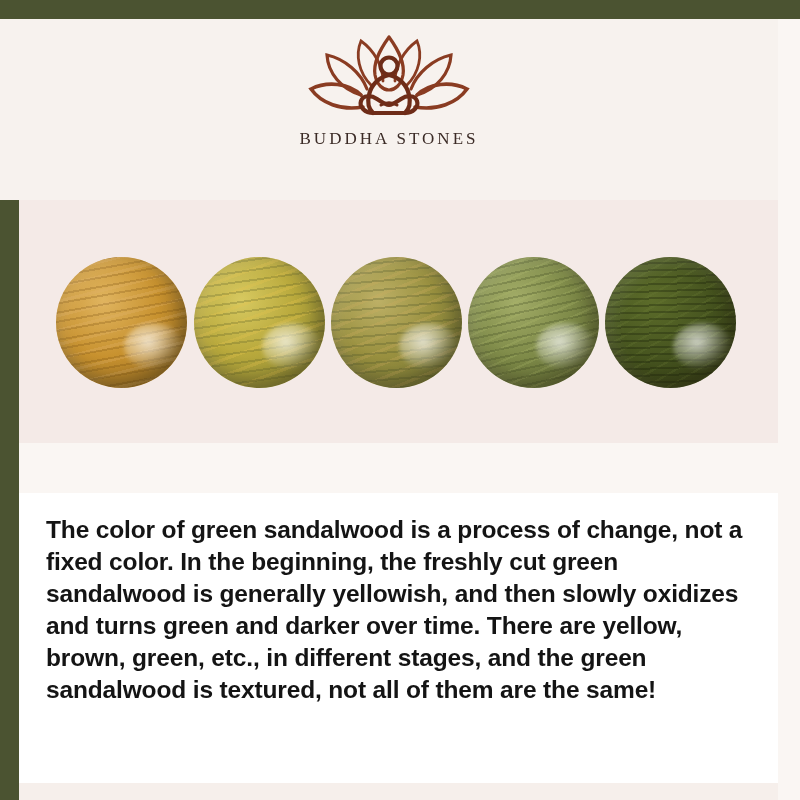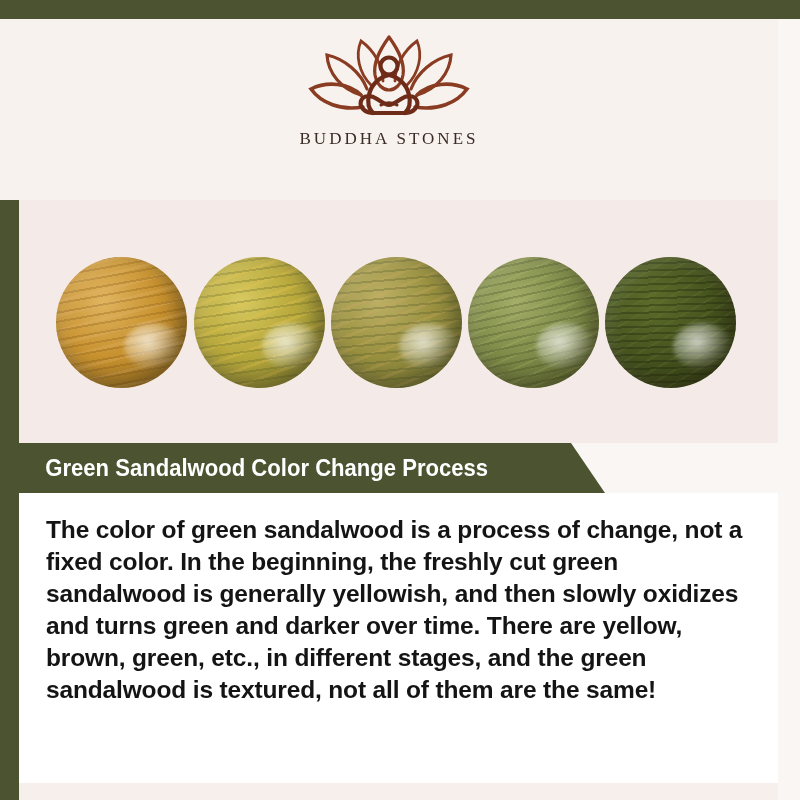--- a/index.html
+++ b/index.html
@@ -225,23 +225,20 @@
         <div class="grain" style="opacity:.6;background:
              repeating-linear-gradient(178deg, rgba(26,34,10,.55) 0px, rgba(26,34,10,.55) 2px, rgba(255,255,255,0) 2px, rgba(255,255,255,0) 7px),
              repeating-linear-gradient(150deg, rgba(110,128,56,.40) 0px, rgba(110,128,56,.40) 2px, rgba(255,255,255,0) 2px, rgba(255,255,255,0) 11px);"></div>
         <div class="shine"></div>
           <div class="edge"></div>
       </div>
 
     </div>
   </div>
 
-  <div class="sec-banner">
-    <div class="sec-banner-text">Green Sandalwood Color Change Process</div>
-  </div>
 
   <div class="body-panel">
     <div class="body-text">The color of green sandalwood is a process of change, not a fixed color. In the beginning, the freshly cut green sandalwood is generally yellowish, and then slowly oxidizes and turns green and darker over time. There are yellow, brown, green, etc., in different stages, and the green sandalwood is textured, not all of them are the same!</div>
   </div>
 
   <div class="bottom-strip"></div>
 
 </div>
 
 </body></html>

